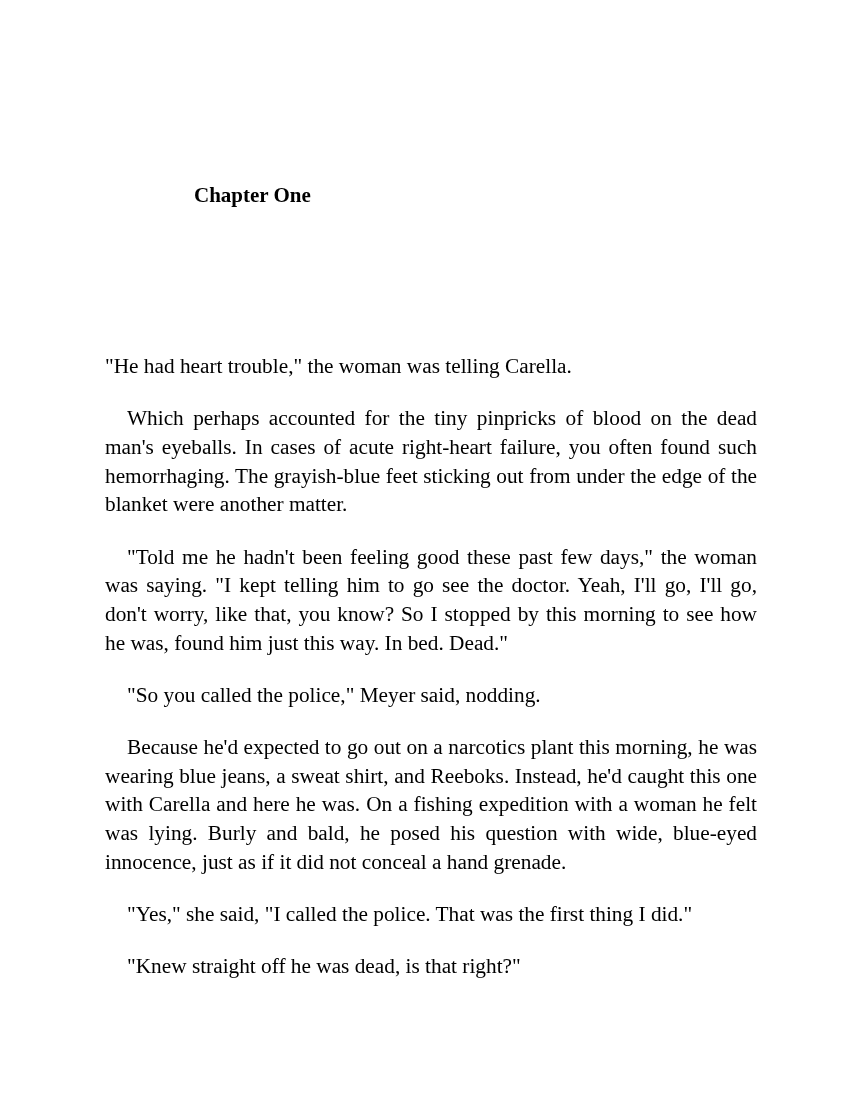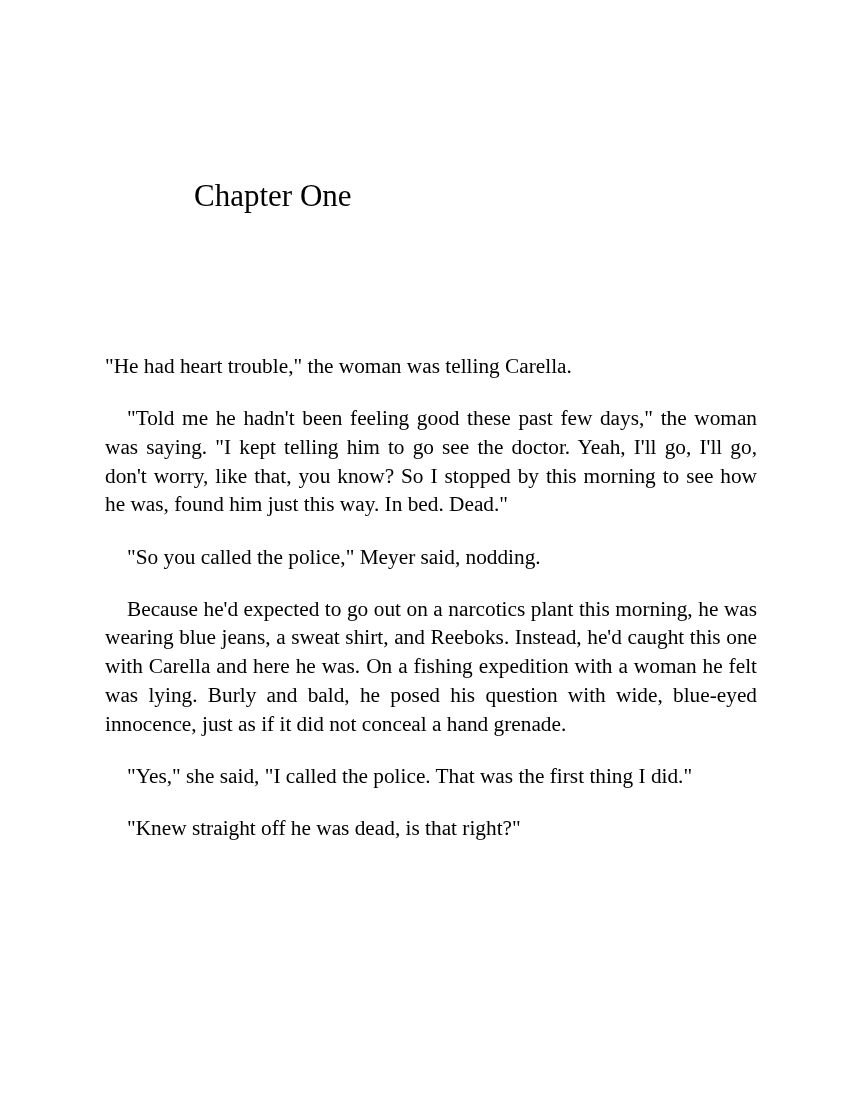--- a/index.html
+++ b/index.html
@@ -14,22 +14,22 @@
     background: #ffffff;
     color: #000000;
     font-family: "Liberation Serif", serif;
     overflow: hidden;
   }
   .chapter-heading {
     position: absolute;
     left: 194px;
     top: 180px;
     margin: 0;
-    font-size: 31px;
-    font-weight: 400;
+    font-size: 21px;
+    font-weight: 700;
     line-height: 31px;
     white-space: nowrap;
   }
   .body-text {
     position: absolute;
     left: 105px;
     top: 352px;
     width: 652px;
   }
   .para {
@@ -45,19 +45,20 @@
     text-indent: 0;
   }
 </style>
 </head>
 <body>
 
 <div class="page">
   <h1 class="chapter-heading">Chapter One</h1>
   <div class="body-text">
       <p class="para">"He had heart trouble," the woman was telling Carella.</p>
+      <p class="para">Which perhaps accounted for the tiny pinpricks of blood on the dead man's eyeballs. In cases of acute right-heart failure, you often found such hemorrhaging. The grayish-blue feet sticking out from under the edge of the blanket were another matter.</p>
       <p class="para">"Told me he hadn't been feeling good these past few days," the woman was saying. "I kept telling him to go see the doctor. Yeah, I'll go, I'll go, don't worry, like that, you know? So I stopped by this morning to see how he was, found him just this way. In bed. Dead."</p>
       <p class="para">"So you called the police," Meyer said, nodding.</p>
       <p class="para">Because he'd expected to go out on a narcotics plant this morning, he was wearing blue jeans, a sweat shirt, and Reeboks. Instead, he'd caught this one with Carella and here he was. On a fishing expedition with a woman he felt was lying. Burly and bald, he posed his question with wide, blue-eyed innocence, just as if it did not conceal a hand grenade.</p>
       <p class="para">"Yes," she said, "I called the police. That was the first thing I did."</p>
       <p class="para">"Knew straight off he was dead, is that right?"</p>
     </div>
 </div>
 
 </body></html>

